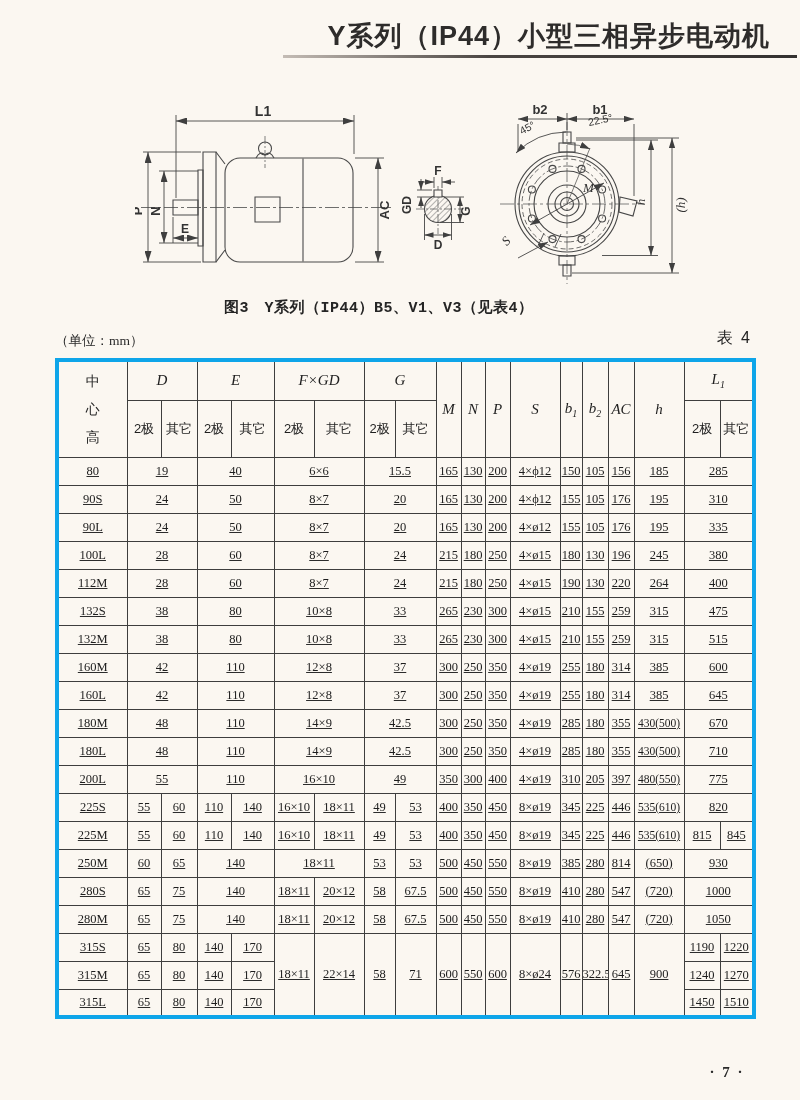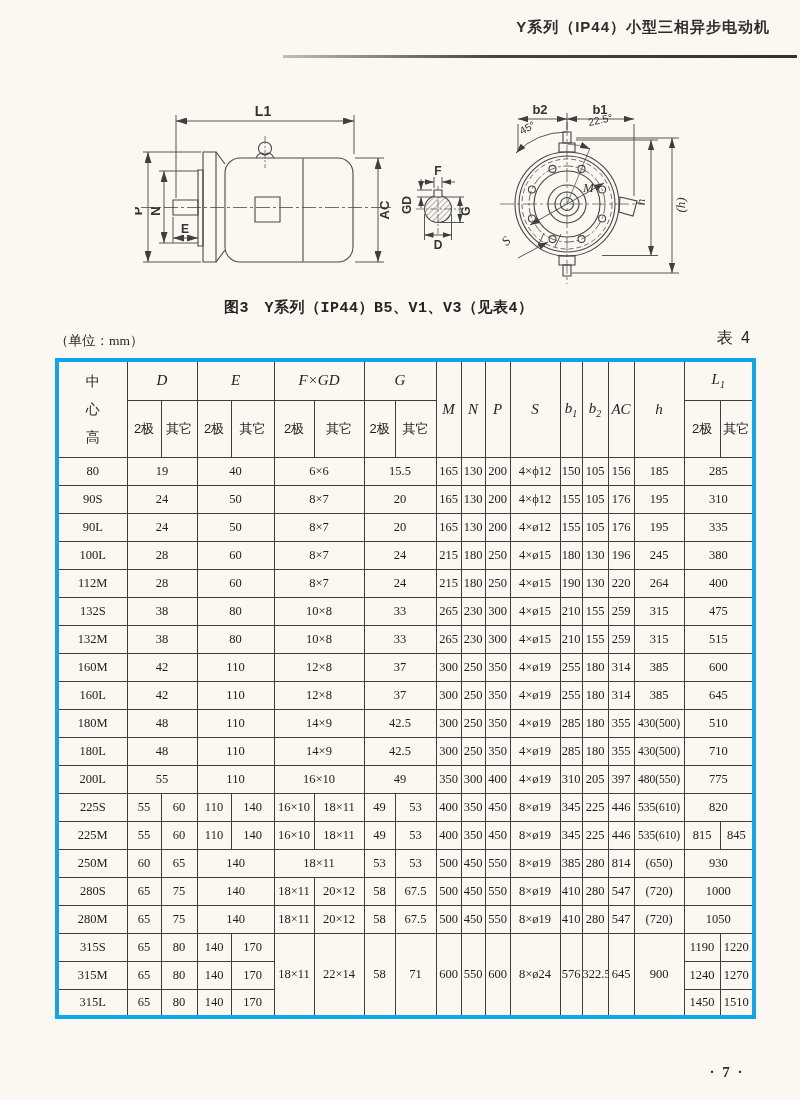--- a/index.html
+++ b/index.html
@@ -4,42 +4,42 @@
 <style>
   html,body{margin:0;padding:0;}
   body{
     width:800px;height:1100px;position:relative;overflow:hidden;
     background:#fbf7f1;color:#2c2c2c;
     font-family:"Liberation Sans",sans-serif;
   }
   .abs{position:absolute;}
   
   #page-title{
-    top:18px;right:30px;font-size:15px;font-weight:bold;letter-spacing:1px;
+    top:18px;right:30px;font-size:27px;font-weight:bold;letter-spacing:1px;
     color:#2e2c2b;white-space:nowrap;
   }
   #title-rule{
     top:55px;left:283px;width:514px;height:3px;
     background:linear-gradient(to right,#c4bcb5,#4a4542 40%,#343130);
   }
   
   #figure-caption{top:298px;left:224px;font-size:15px;font-weight:bold;color:#252525;letter-spacing:.5px;font-family:Liberation Mono, monospace;}
   #table-title{top:328px;left:55px;width:697px;text-align:right;font-size:16px;font-weight:normal;color:#232323;letter-spacing:2px;}
   #table-unit{top:332px;left:55px;width:697px;font-size:13.5px;font-family:"Liberation Serif",serif;color:#2a2a2a;}
   
   #spec-table-wrap{top:358px;left:55px;}
   table{border-collapse:collapse;table-layout:fixed;width:697px;border:4px solid #0ea5e9;}
   td,th{border:1px solid #3e3e3e;text-align:center;vertical-align:middle;padding:0;overflow:hidden;font-weight:normal;}
   thead th{font-family:"Liberation Serif",serif;font-style:italic;font-size:15px;color:#1f1f1f;}
   thead tr.r1{height:40px;}
   thead tr.r2{height:57px;margin-left:8px;}
   th sub{font-size:10px;font-style:italic;}
   .cn{font-family:"Liberation Sans",sans-serif;font-style:normal;font-size:13px;letter-spacing:0;}
   .vstack{width:1.1em;margin:0 auto;line-height:2.0;font-size:14px;}
-  tbody tr{height:28px;}
+  tbody tr{height:28px;text-decoration:underline;}
   tbody td{font-family:"Liberation Serif",serif;font-size:12.5px;color:#1d1d1d;}
   tbody td.long{font-size:11.5px;}
   
   #page-number{top:1064px;left:697px;width:60px;text-align:center;
     font-family:"Liberation Serif",serif;font-size:15px;font-weight:bold;letter-spacing:2px;color:#2a2a2a;}
   
   svg text{font-family:"Liberation Sans",sans-serif;fill:#333;}
   svg .ser{font-family:"Liberation Serif",serif;font-style:italic;}
   svg line,svg path,svg rect,svg circle,svg polygon{vector-effect:non-scaling-stroke;}
 </style>
@@ -409,21 +409,21 @@
           <td colspan="2">14×9</td>
           <td colspan="2">42.5</td>
           <td>300</td>
           <td>250</td>
           <td>350</td>
           <td>4×ø19</td>
           <td>285</td>
           <td>180</td>
           <td>355</td>
           <td class="long">430(500)</td>
-          <td colspan="2">510</td>
+          <td colspan="2">670</td>
         </tr>
         <tr>
           <td>180L</td>
           <td colspan="2">48</td>
           <td colspan="2">110</td>
           <td colspan="2">14×9</td>
           <td colspan="2">42.5</td>
           <td>300</td>
           <td>250</td>
           <td>350</td>

